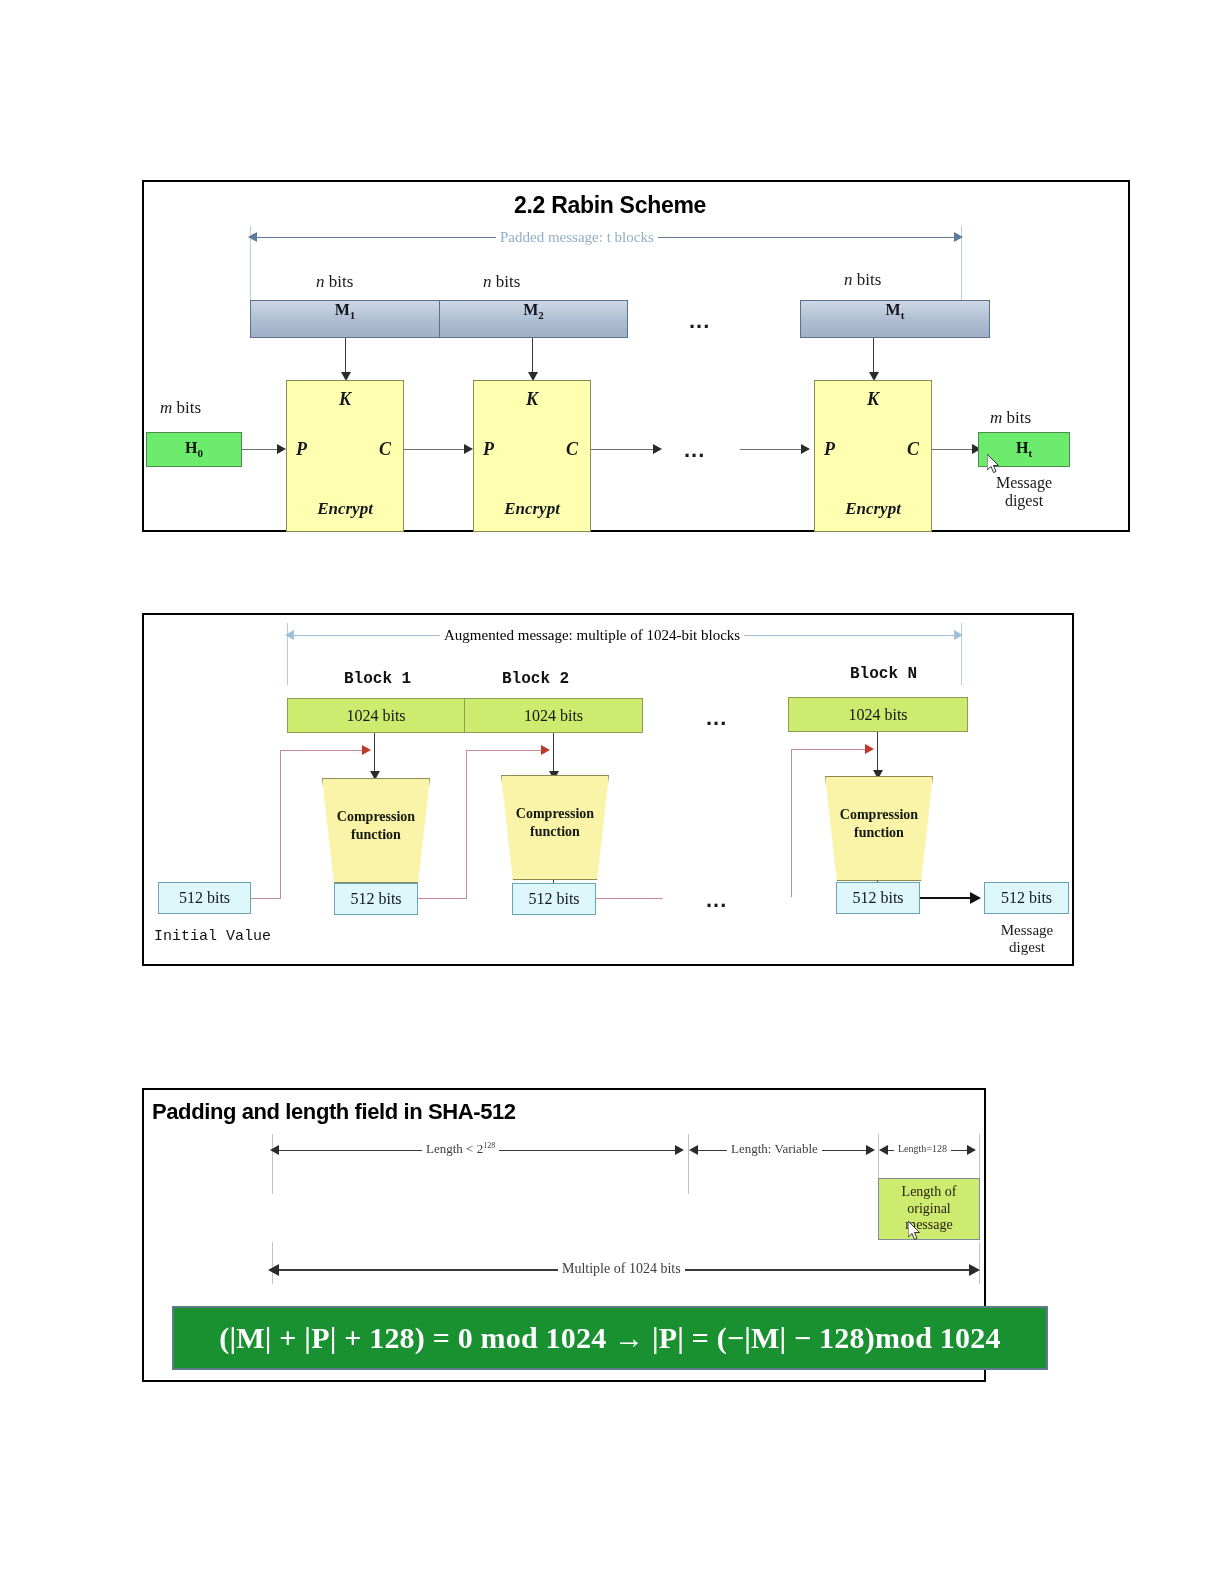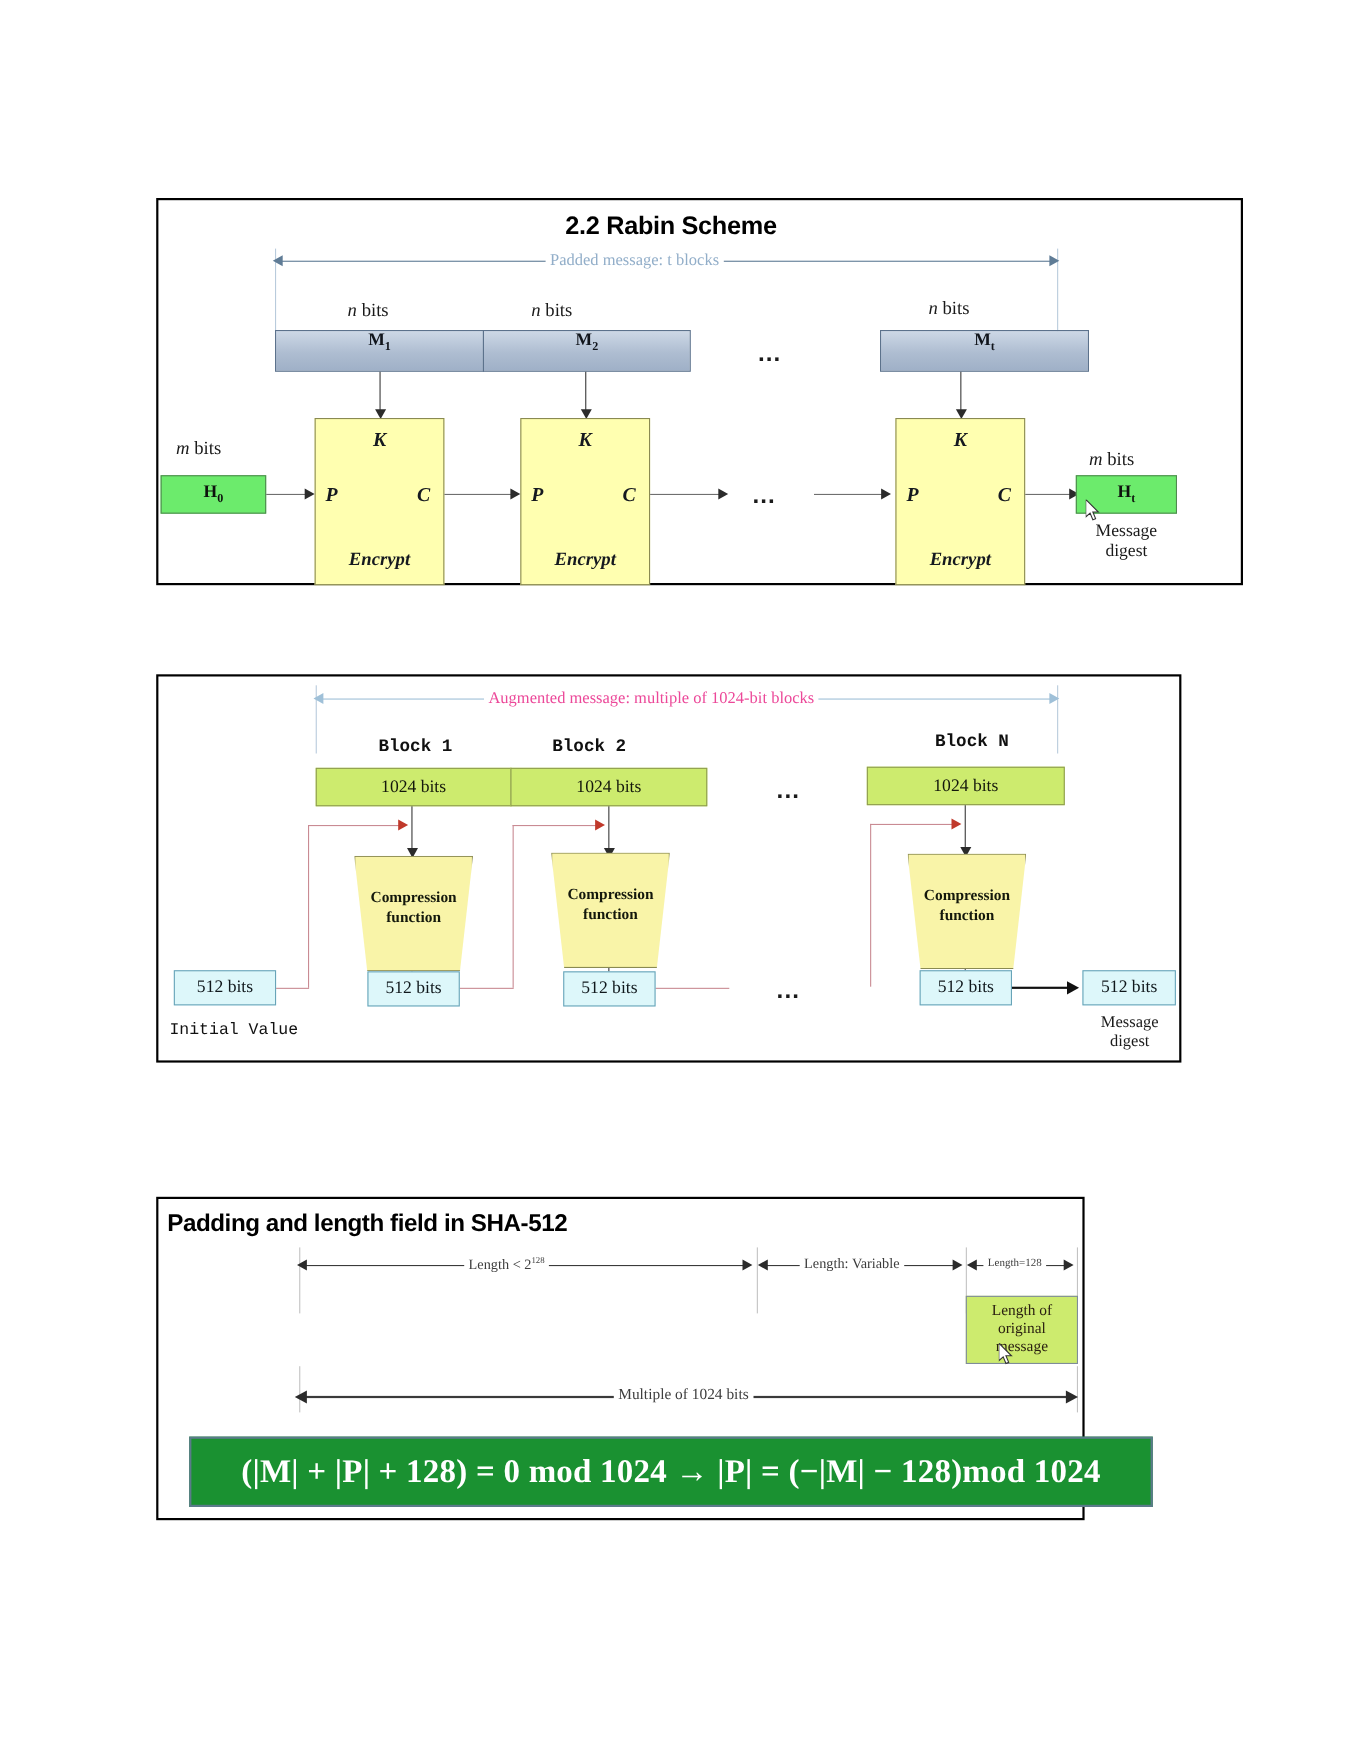--- a/index.html
+++ b/index.html
@@ -332,21 +332,21 @@
     </svg>
   </div>
 
   <div class="panel" id="panel-sha">
 
     <div class="vtick" style="left:143px; top:8px; height:62px;"></div>
     <div class="vtick" style="left:817px; top:8px; height:62px;"></div>
     <div class="measure" style="left:147px; top:20px; width:668px; background:#9fc0d8;"></div>
     <div class="arrowhead-l" style="left:141px; top:15px; border-right-color:#9fc0d8;"></div>
     <div class="arrowhead-r" style="left:810px; top:15px; border-left-color:#9fc0d8;"></div>
-    <div class="span-label" style="left:296px; top:12px; color:#ec4899; font-size:15px;">Augmented message: multiple of 1024-bit blocks</div>
+    <div class="span-label" style="left:296px; top:12px; color:#000000; font-size:15px;">Augmented message: multiple of 1024-bit blocks</div>
 
     <div class="blk-caption" style="left:200px; top:55px;">Block 1</div>
     <div class="blk-caption" style="left:358px; top:55px;">Block 2</div>
     <div class="blk-caption" style="left:706px; top:50px;">Block N</div>
 
     <div class="green-block" style="left:143px; top:83px; width:178px;">1024 bits</div>
     <div class="green-block" style="left:320px; top:83px; width:179px;">1024 bits</div>
     <div class="green-block" style="left:644px; top:82px; width:180px;">1024 bits</div>
     <div class="ellipsis" style="left:562px; top:90px;">...</div>
 

